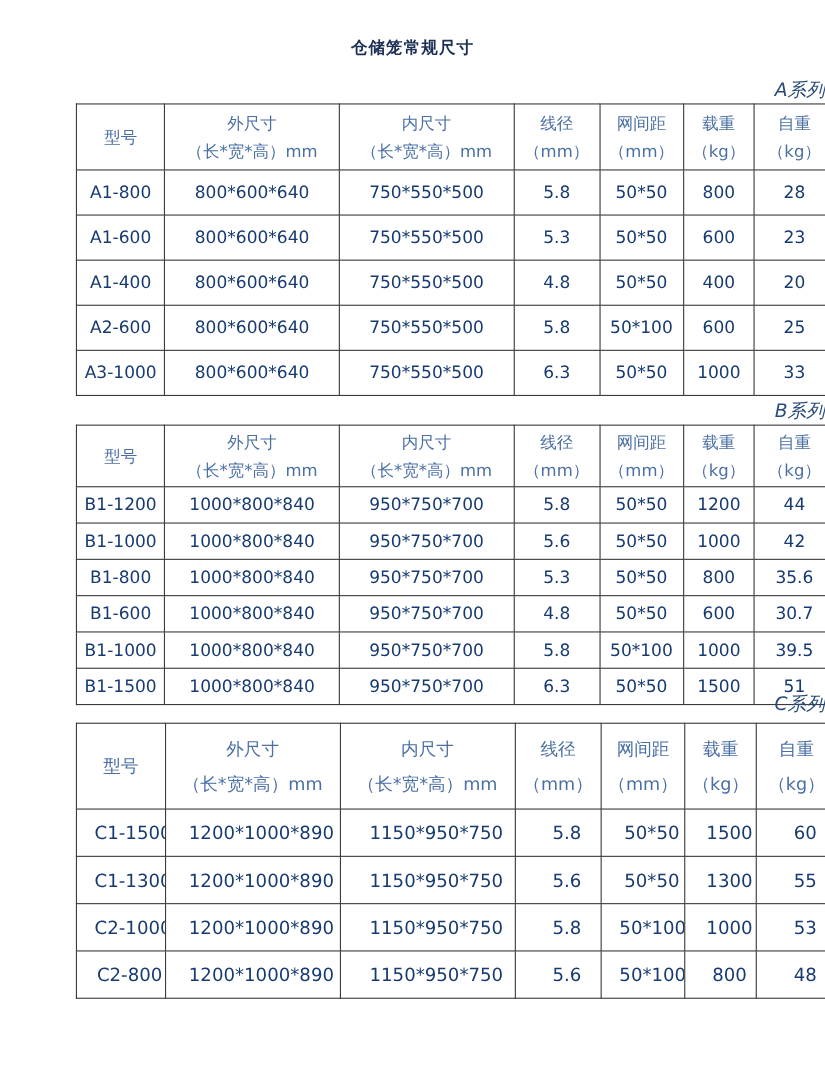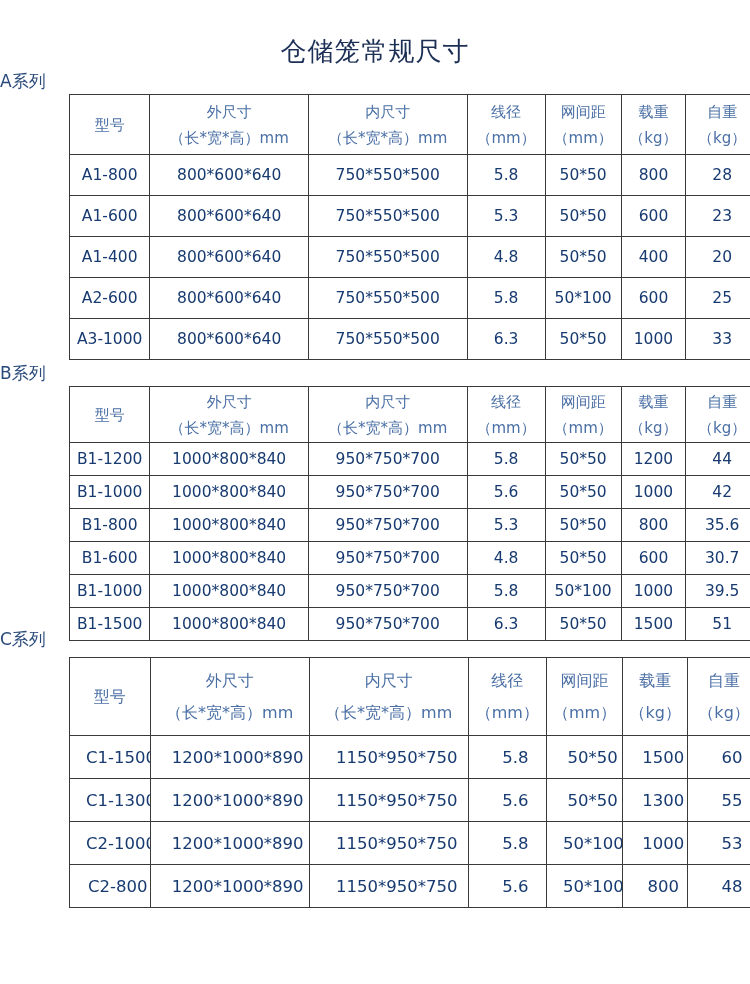--- a/index.html
+++ b/index.html
@@ -1,21 +1,21 @@
 <!DOCTYPE html>
 <html><head>
 <meta charset="utf-8">
 <style>
   html, body { margin: 0; padding: 0; background: #ffffff; }
   body { width: 750px; height: 984px; position: relative; overflow: hidden;
          font-family: "DejaVu Sans", "Liberation Sans", sans-serif; color: #1b3a6b; }
   .title { position: absolute; left: 0; width: 750px; top: 34px; text-align: center;
-           font-size: 26px; color: #1c2f55; letter-spacing: 1px; }
-  .series-title { position: absolute; left: 0; width: 750px; text-align: left;
-                  font-size: 17px; color: #2a4a7a; }
+           font-size: 15px; color: #1c2f55; letter-spacing: 1px; font-weight: bold; }
+  .series-title { position: absolute; left: 0; width: 750px; text-align: right;
+                  font-size: 17px; color: #2a4a7a; font-style: italic; }
   table { position: absolute; border-collapse: collapse; table-layout: fixed; margin-left: 41px; }
   td, th { border: 1.5px solid #3a3a3a; text-align: center; padding: 0; font-weight: normal;
            color: #173a70; overflow: hidden; white-space: nowrap; }
   th { color: #4a6fa5; font-size: 15px; line-height: 26px; }
   td { font-size: 15.5px; }
   .hdr-line { display: block; }
   #table-a { left: 28px; top: 94px; width: 690px; }
   #table-b { left: 28px; top: 386px; width: 690px; }
   #table-c { left: 28px; top: 657px; width: 692px; }
   #table-a thead tr { height: 60px; }

